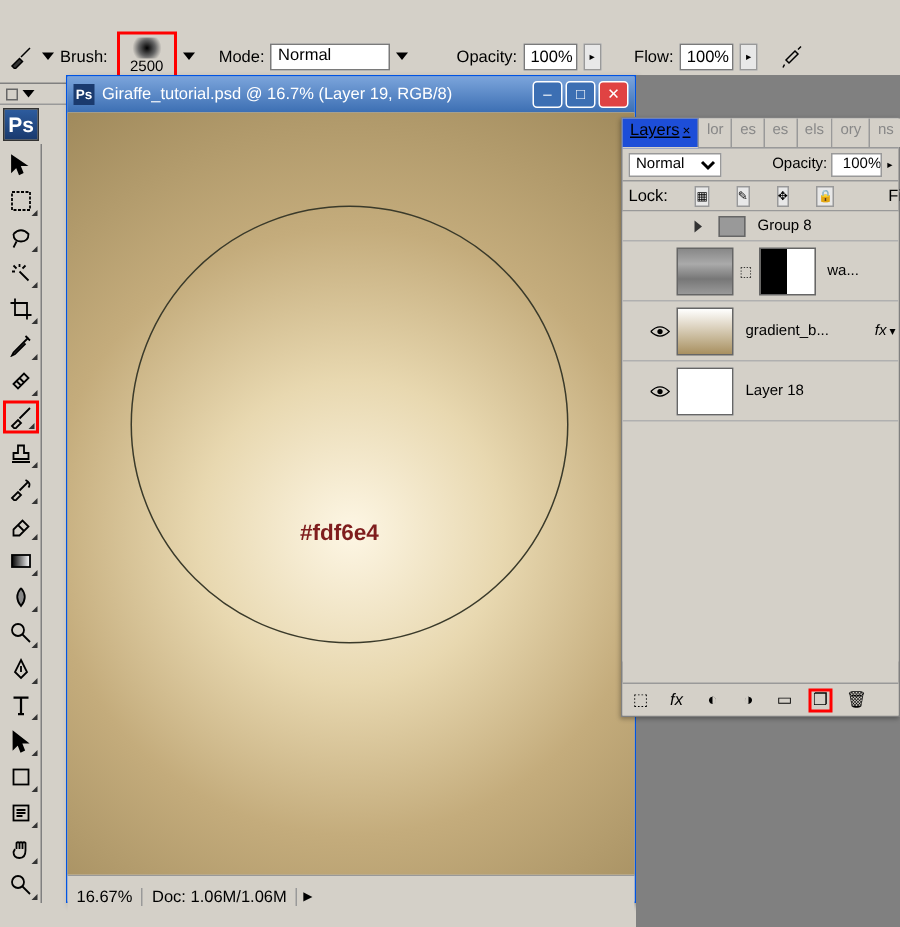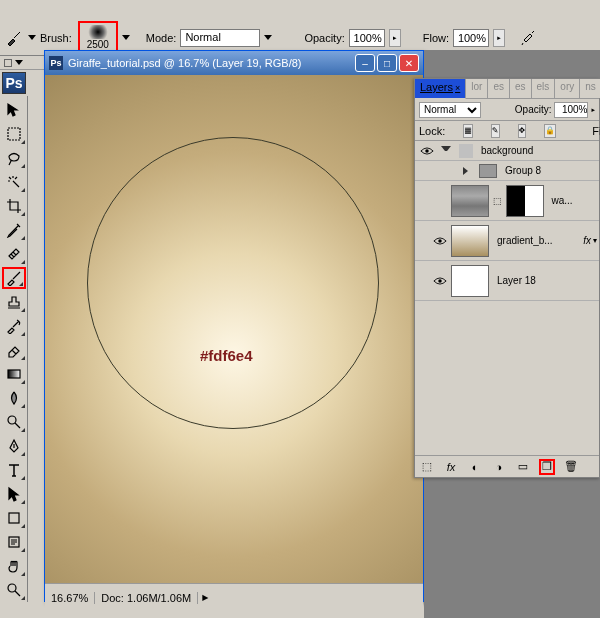--- a/index.html
+++ b/index.html
@@ -298,31 +298,20 @@
     <div class="lock-ic">✎</div>
     <div class="lock-ic">✥</div>
     <div class="lock-ic">🔒</div>
     <span style="flex:1"></span>
     <span>Fill:</span>
     <input style="width: 34px; height: 14px; font-size: 10px; border: 1px solid rgb(153, 153, 153); text-align: right;" value="100%">
     <span style="font-size:7px">▸</span>
   </div>
 
   <div class="layer-list">
-    <div class="layer-row small">
-      <div class="eye">
-          <svg viewBox="0 0 16 10">
-            <path d="M1 5 Q8 -2 15 5 Q8 12 1 5" fill="none" stroke="#000"></path>
-            <circle cx="8" cy="5" r="2" fill="#000"></circle>
-          </svg>
-        </div>
-      <span style="width:10px;height:10px;border-left:5px solid #333;border-top:4px solid transparent;border-bottom:4px solid transparent;transform:rotate(90deg);margin:0 4px"></span>
-      <div class="thumb empty"></div>
-      <span class="layer-name">background</span>
-    </div>
     <div class="layer-row small" style="padding-left:24px">
       <div class="eye"></div>
       <span style="width:8px;height:8px;border-left:5px solid #333;border-top:4px solid transparent;border-bottom:4px solid transparent;margin:0 4px"></span>
       <div class="thumb folder"></div>
       <span class="layer-name">Group 8</span>
     </div>
     <div class="layer-row" style="padding-left:18px">
       <div class="eye" style="width:14px"></div>
       <div class="thumb clouds"></div>
       <span style="font-size:9px">⬚</span>

